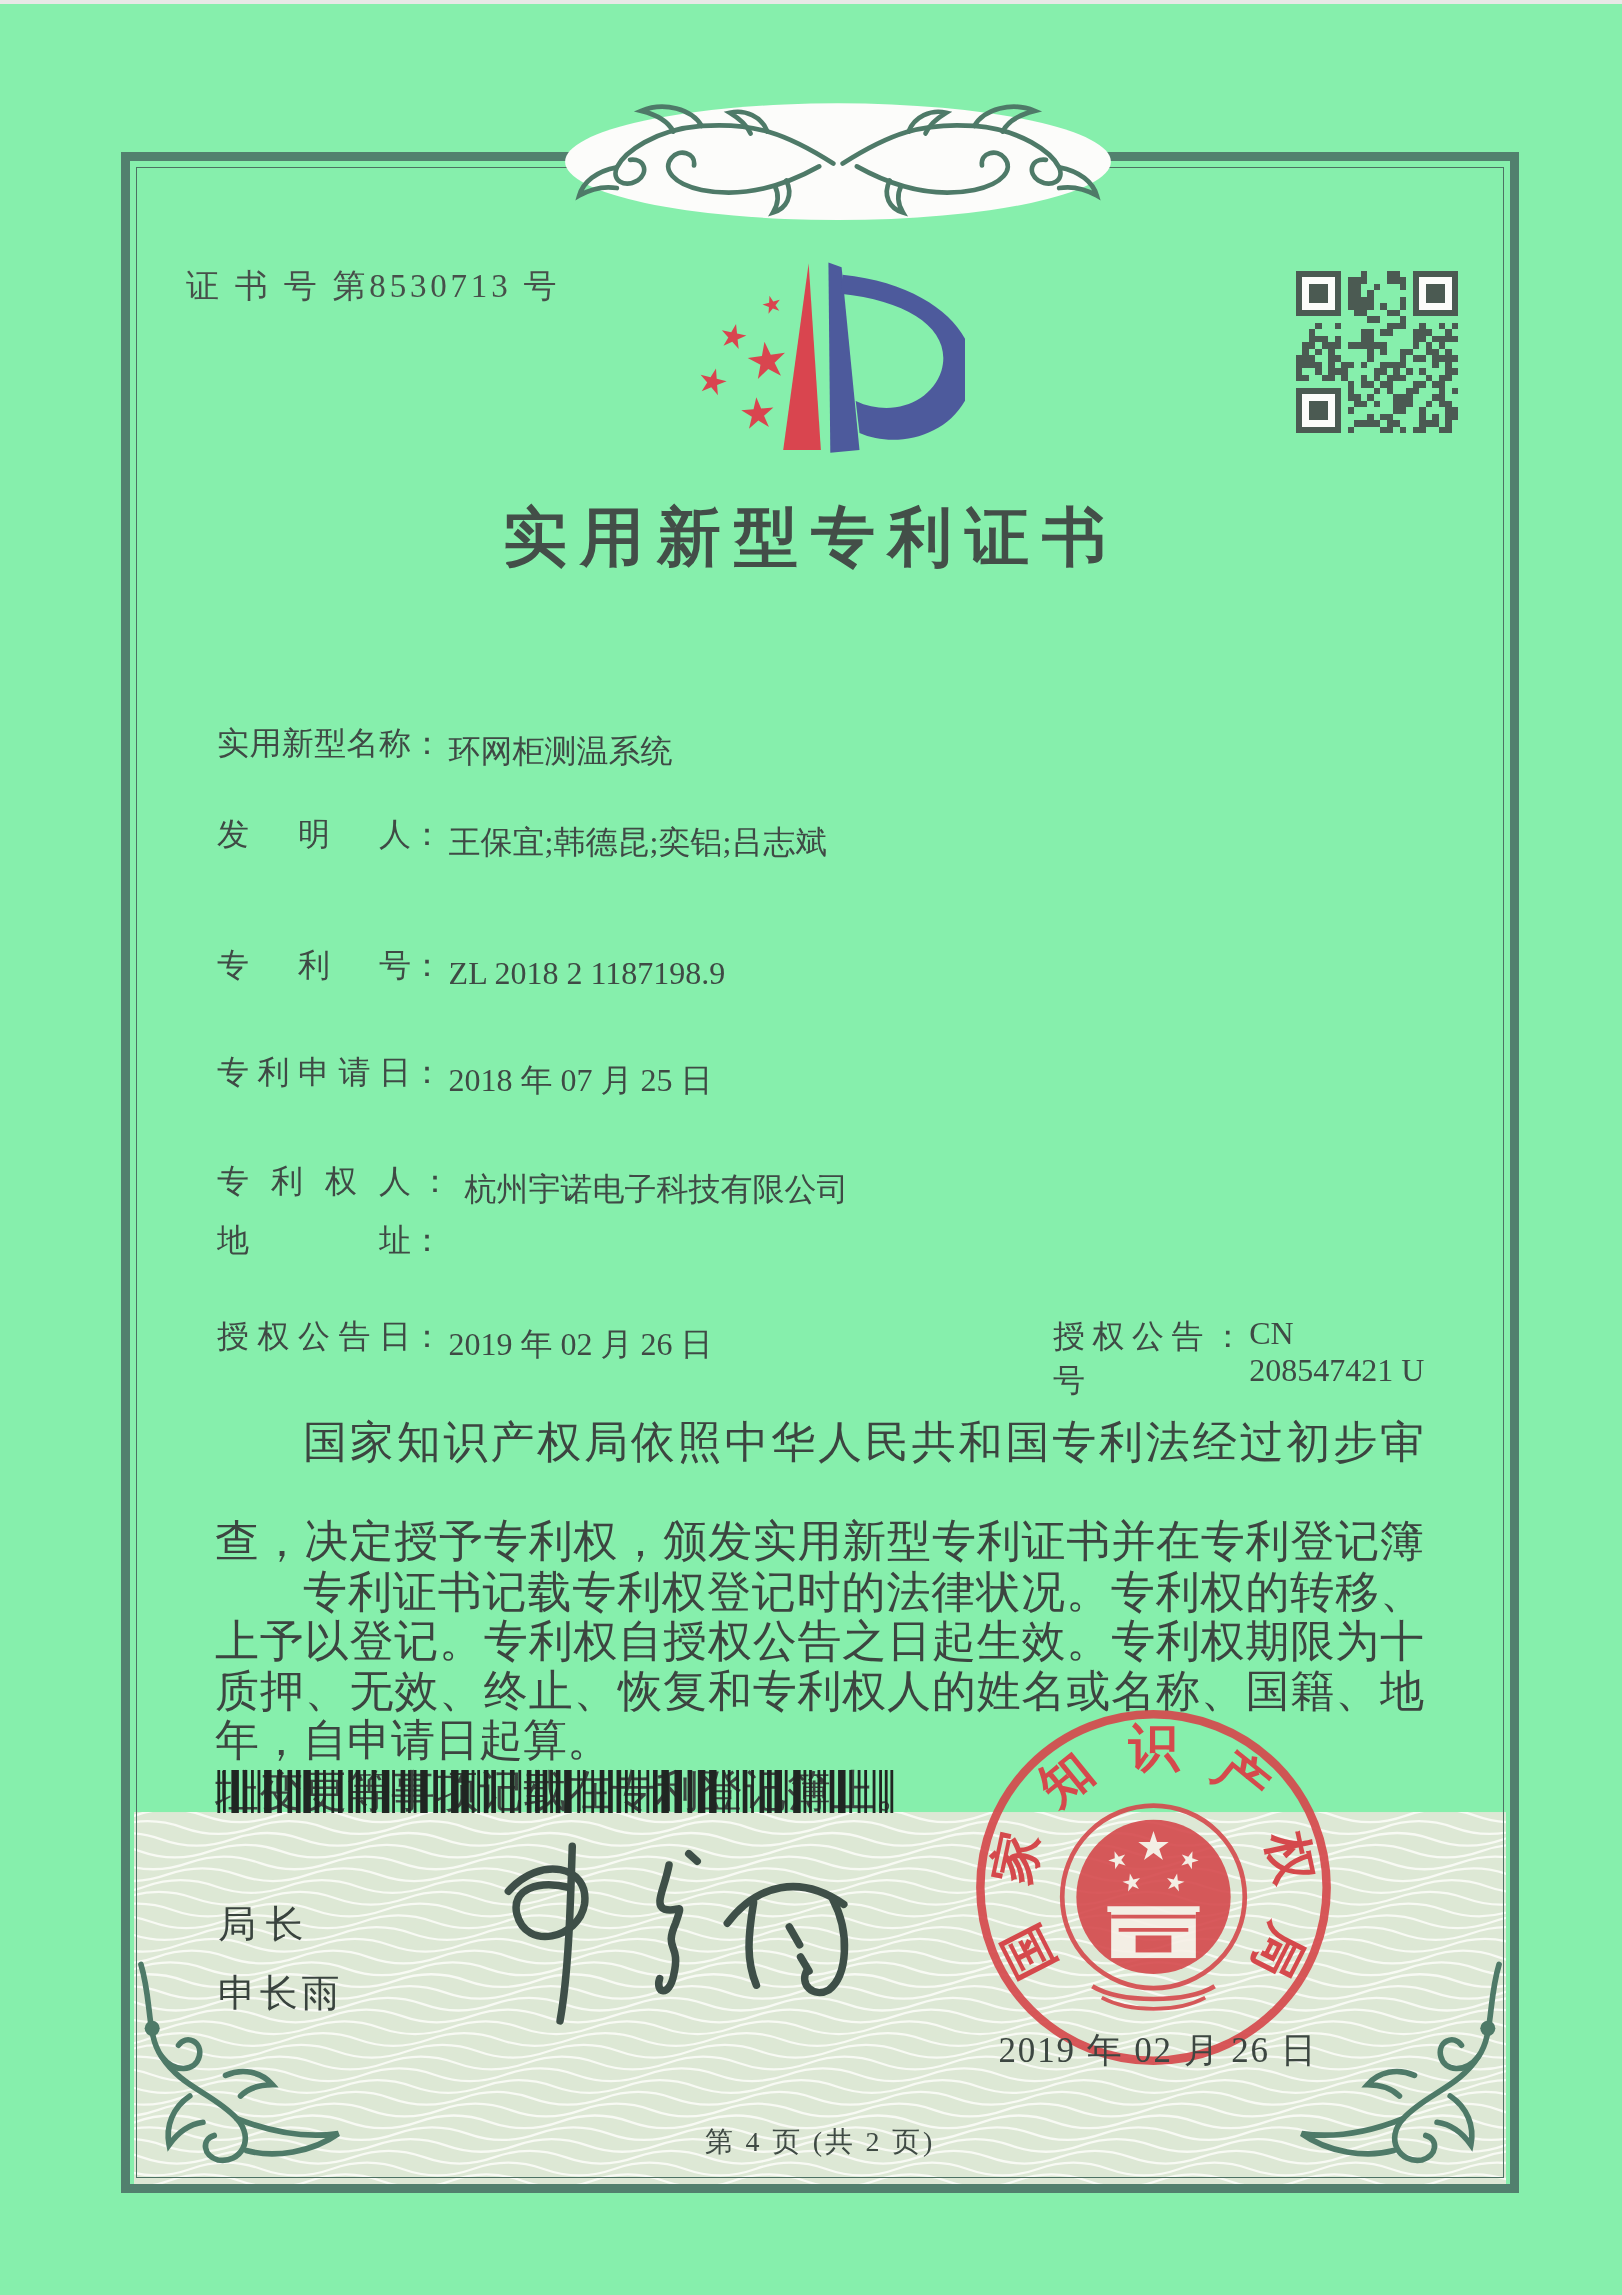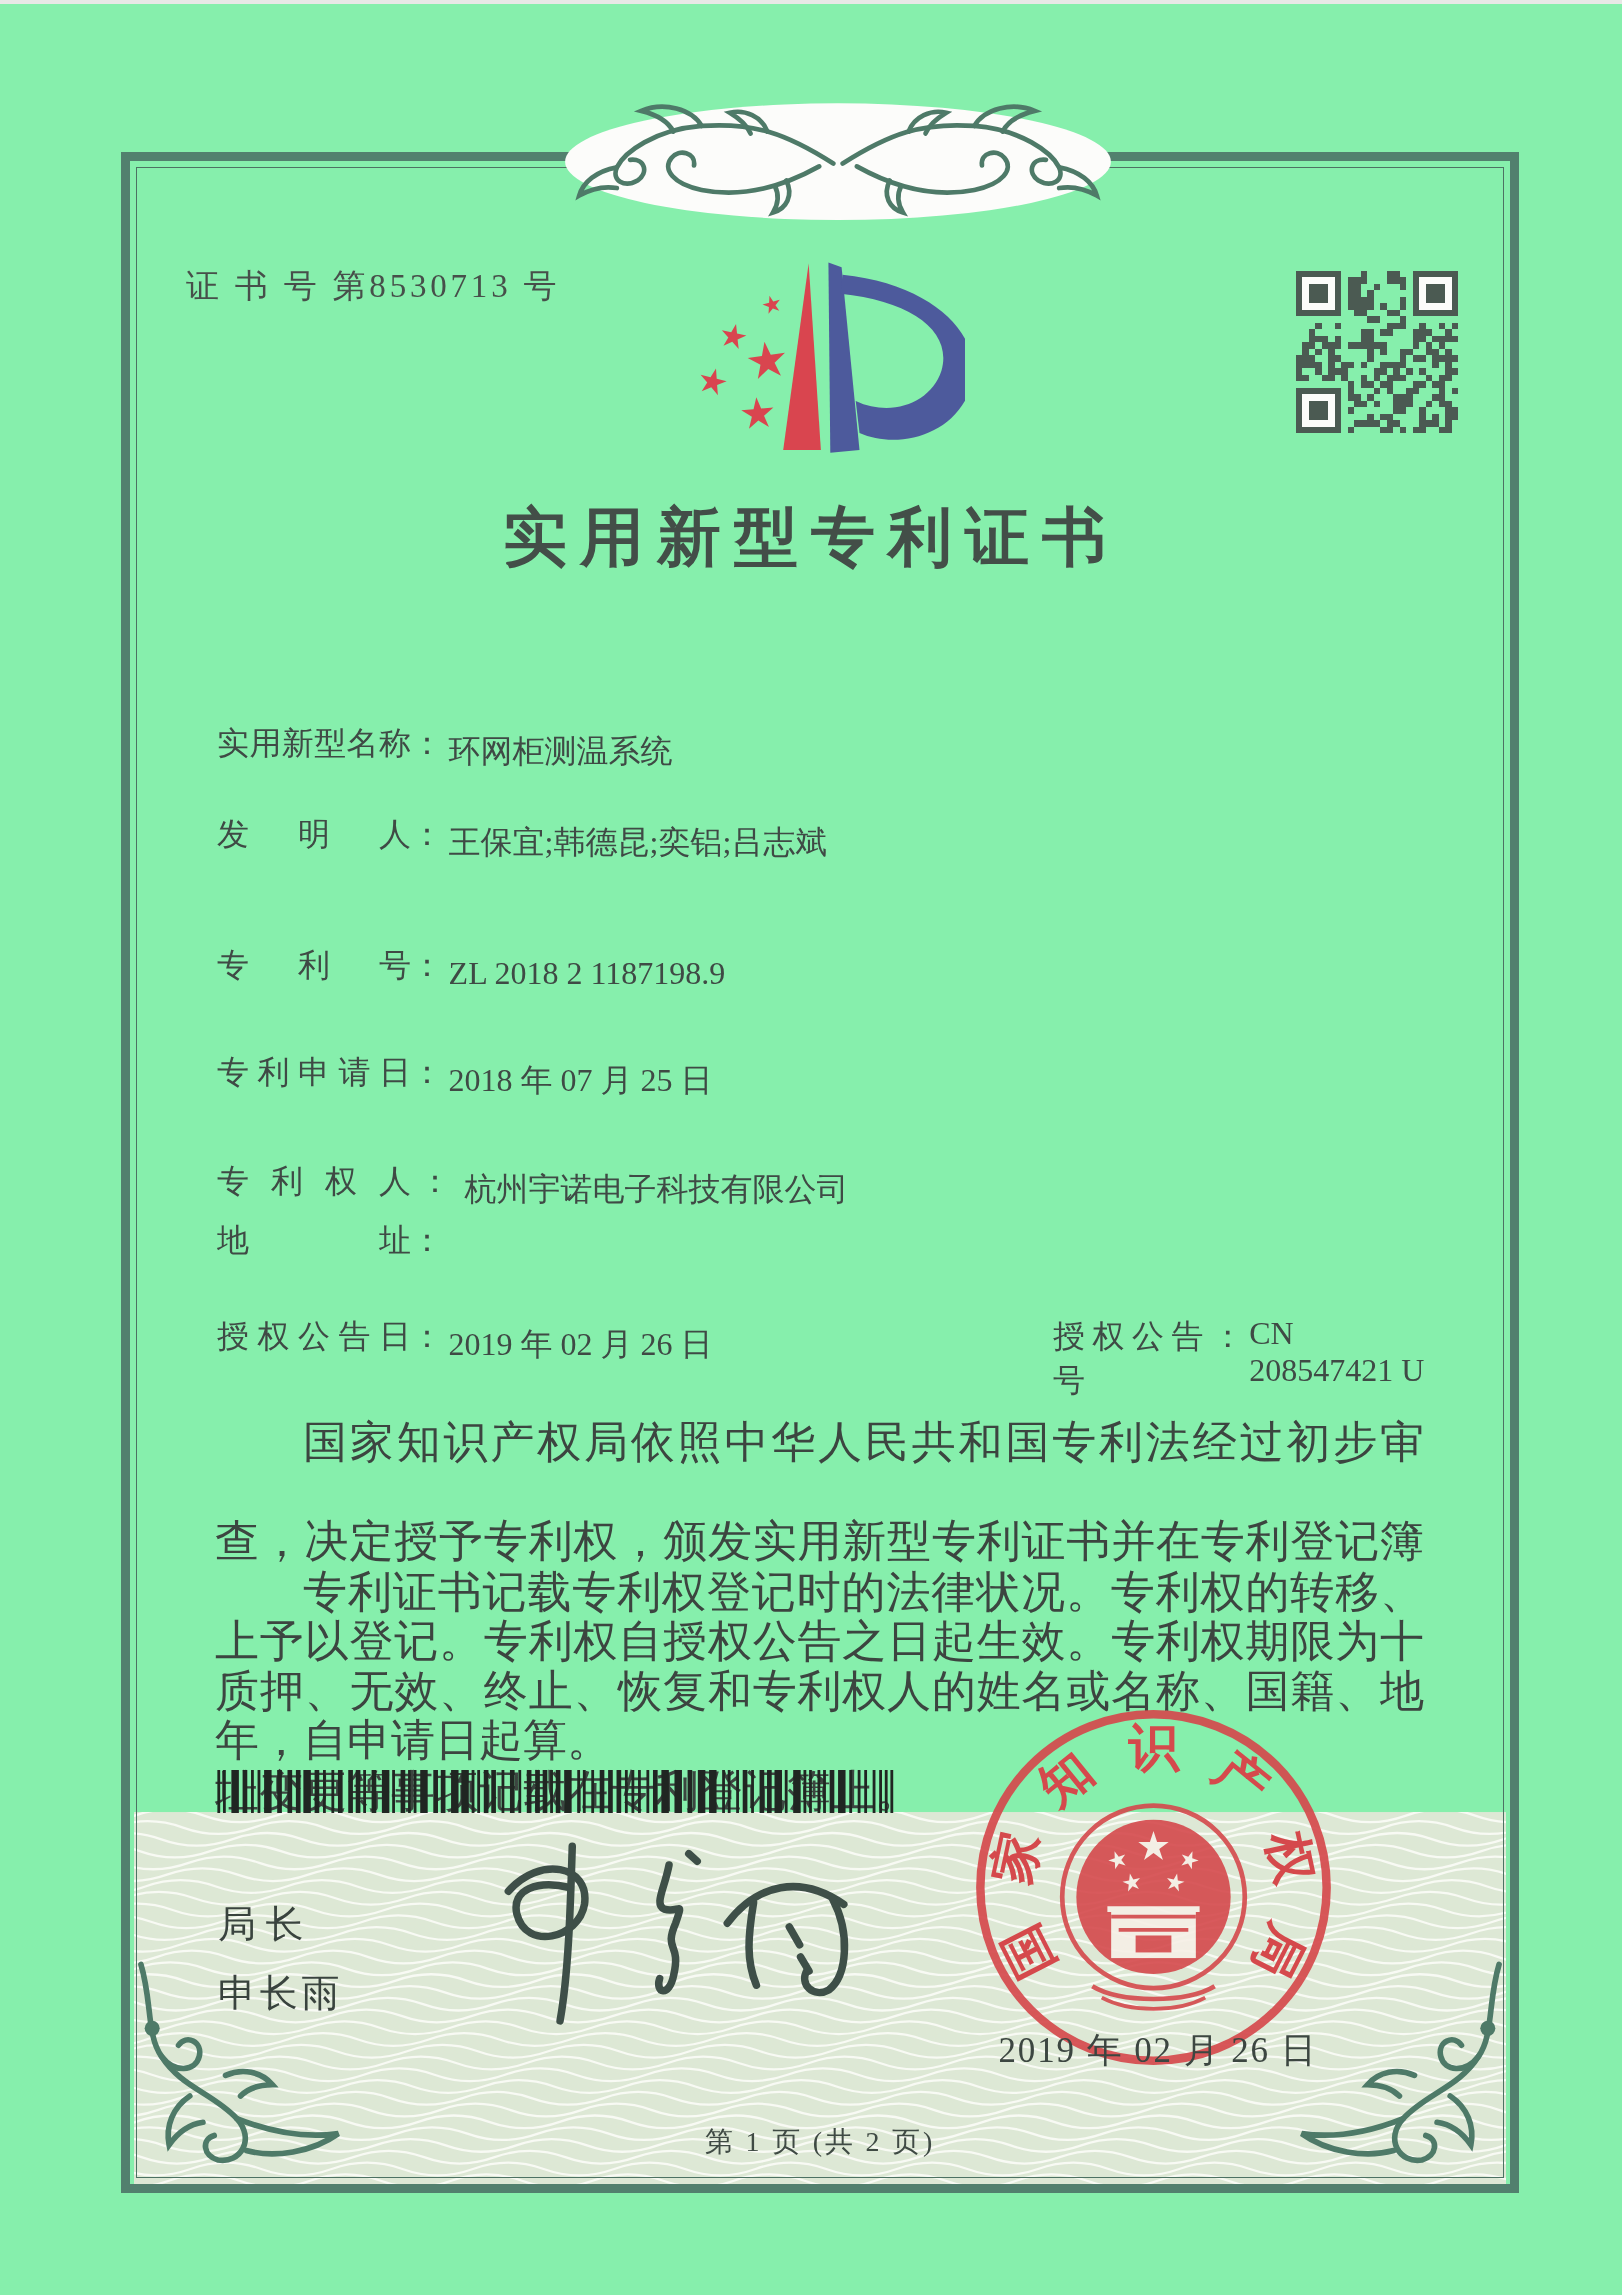--- a/index.html
+++ b/index.html
@@ -583,16 +583,16 @@
     <span class="seal-char" style="left:47px;top:154px;transform:translate(-50%,-50%) rotate(-78deg);">家</span>
     <span class="seal-char" style="left:96px;top:75px;transform:translate(-50%,-50%) rotate(-39deg);">知</span>
     <span class="seal-char" style="left:184px;top:44px;transform:translate(-50%,-50%);">识</span>
     <span class="seal-char" style="left:271px;top:75px;transform:translate(-50%,-50%) rotate(39deg);">产</span>
     <span class="seal-char" style="left:320px;top:154px;transform:translate(-50%,-50%) rotate(78deg);">权</span>
     <span class="seal-char" style="left:308px;top:247px;transform:translate(-50%,-50%) rotate(117deg);">局</span>
   </div>
 
   <div class="seal-date">2019 年 02 月 26 日</div>
 
-  <div class="page-info">第 1 页 (共 2 页)</div>
+  <div class="page-info">第 4 页 (共 2 页)</div>
 
 </div>
 
 
 </body></html>

